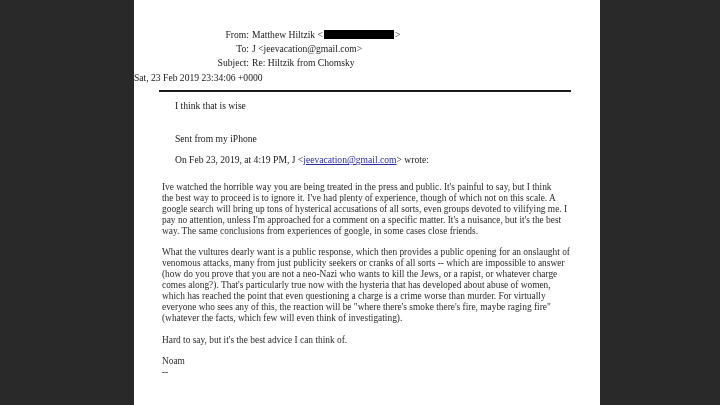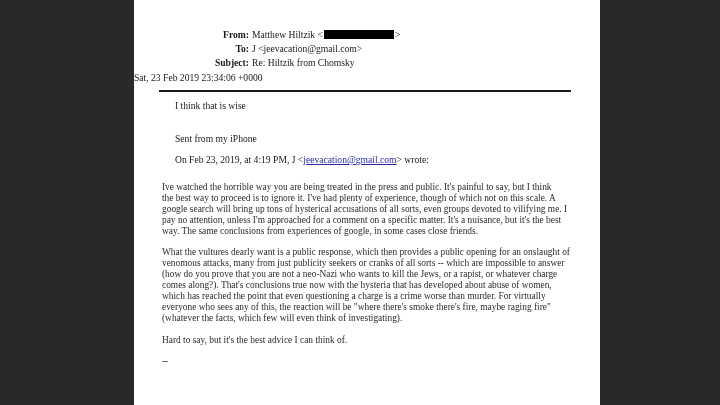--- a/index.html
+++ b/index.html
@@ -35,21 +35,21 @@
       font-size: 9.6px;
       line-height: 14.2px;
     }
     .hrow {
       display: flex;
       white-space: nowrap;
     }
     .hlabel {
       width: 118px;
       text-align: right;
-      font-weight: bold;
+      font-weight: normal;
       padding-right: 3px;
       box-sizing: border-box;
     }
     .hval { }
     .redact {
       display: inline-block;
       width: 70px;
       height: 9px;
       background: #000;
       vertical-align: -1px;
@@ -127,28 +127,29 @@
         <span class="para-line">Ive watched  the horrible way you are being treated in the press and public.  It's painful to say, but I think</span>
         <span class="para-line">the best way to proceed is to ignore it. I've had plenty of experience, though of which not on this scale. A</span>
         <span class="para-line">google search will bring up tons of hysterical accusations of all sorts, even groups devoted to vilifying me. I</span>
         <span class="para-line">pay no attention, unless I'm approached for a comment on a specific matter.  It's a nuisance, but it's the best</span>
         <span class="para-line">way.  The same conclusions from experiences of google, in some cases close friends.</span>
       </div>
       <div class="para">
         <span class="para-line">What the vultures dearly want is a public response, which then provides a public opening for an onslaught of</span>
         <span class="para-line">venomous attacks, many from just publicity seekers or cranks of all sorts -- which are impossible to answer</span>
         <span class="para-line">(how do you prove that you are not a neo-Nazi who wants to kill the Jews, or a rapist, or whatever charge</span>
-        <span class="para-line">comes along?).  That's conclusions true now with the hysteria that has developed about abuse of women,</span>
+        <span class="para-line">comes along?).  That's particularly true now with the hysteria that has developed about abuse of women,</span>
         <span class="para-line">which has reached the point that even questioning a charge is a crime worse than murder.  For virtually</span>
         <span class="para-line">everyone who sees any of this, the reaction will be "where there's smoke there's fire, maybe raging fire"</span>
         <span class="para-line">(whatever the facts, which few will even think of investigating).</span>
       </div>
       <div class="para">
         <span class="para-line">Hard to say, but it's the best advice I can think of.</span>
       </div>
       <div class="sig">
+        <span class="para-line">Noam</span>
         <span class="para-line">--</span>
 
       </div>
     </div>
 
   </div>
 </div>
 
 </body></html>

